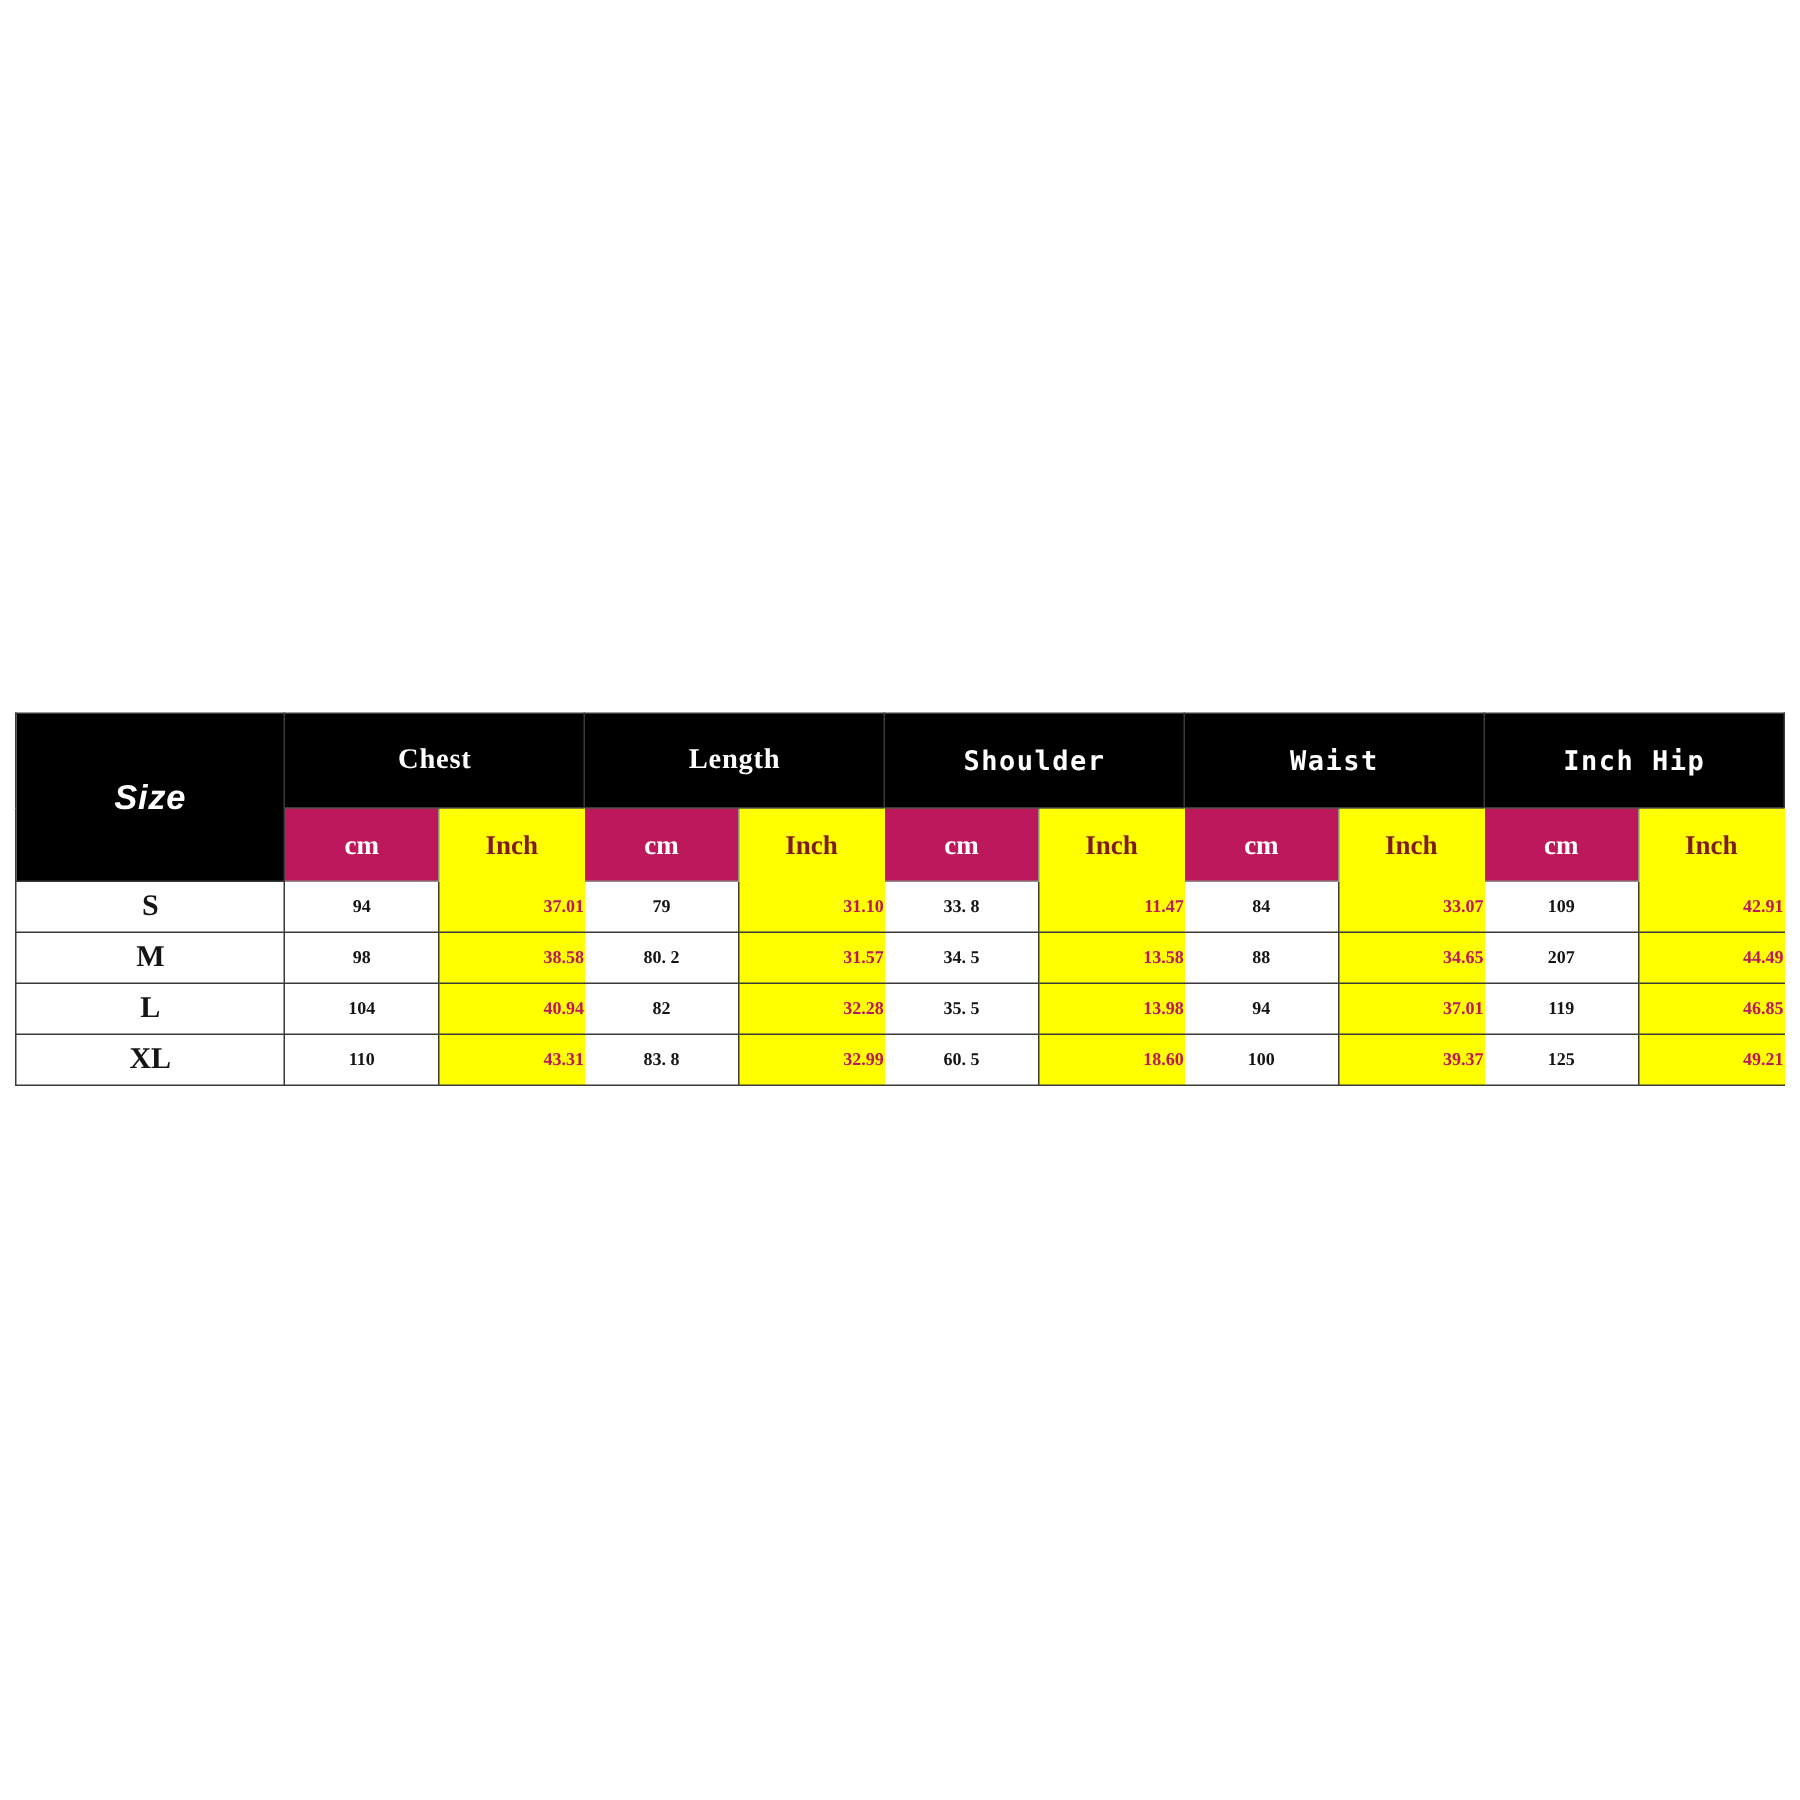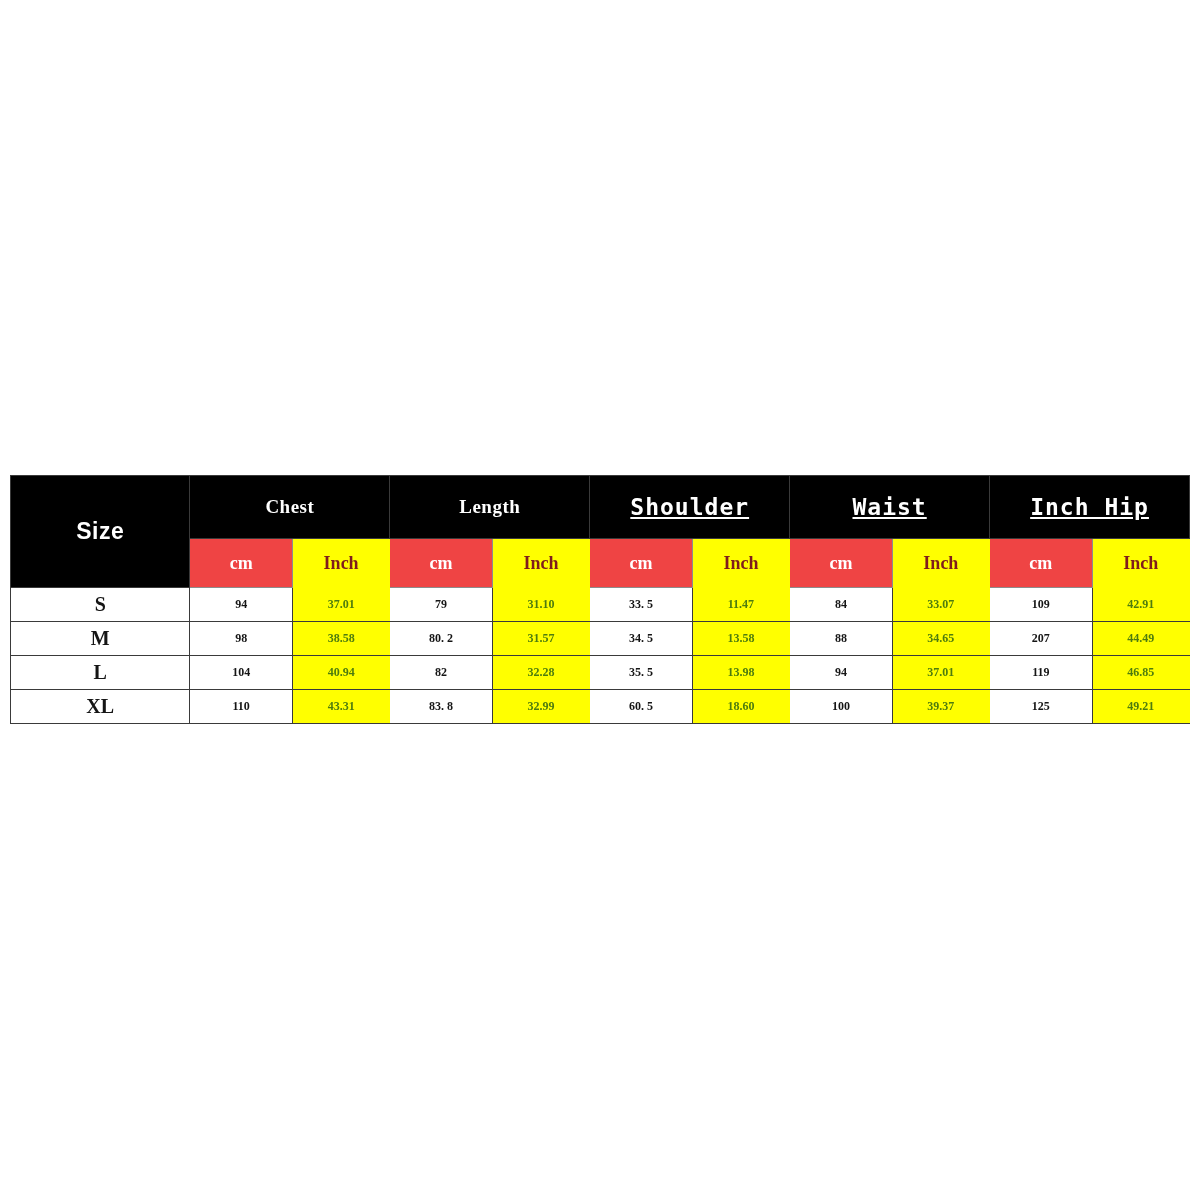--- a/index.html
+++ b/index.html
@@ -55,43 +55,43 @@
 
   .hdr-group {
     height: 62px;
     font-size: 19px;
     letter-spacing: 0.5px;
     font-family: "Liberation Serif", serif;
   }
 
   .hdr-group.mono {
     font-family: "DejaVu Sans Mono", monospace;
-    font-size: 23px;
+    font-size: 18px;
     letter-spacing: 1px;
-    text-decoration: underline;
   }
 
   
   .hdr-size {
     background: #000000;
     color: #ffffff;
     font-family: "Liberation Sans", sans-serif;
     font-size: 23px;
     letter-spacing: 0.5px;
     border: 1px solid #8c8c8c;
+    font-style: italic;
   }
 
   .hdr-unit {
     height: 48px;
     font-size: 18px;
     font-family: "Liberation Serif", serif;
   }
 
   .hdr-unit.cm {
-    background: #ef4444;
+    background: #be185d;
     color: #ffffff;
     border: 1px solid #8c8c8c;
   }
 
   .hdr-unit.inch {
     background: #FFFF00;
     color: #7f1d1d;
     border: 1px solid #FFFF00;
     border-top: 1px solid #8c8c8c;
   }
@@ -104,23 +104,24 @@
   tbody td {
     font-size: 12px;
     color: #151515;
     background: #ffffff;
     border: 1px solid #4a4a4a;
     font-family: "Liberation Serif", serif;
   }
 
   tbody td.inchcell {
     background: #FFFF00;
-    color: #4d7c0f;
+    color: #be185d;
     border-left: 1px solid #FFFF00;
     border-right: 1px solid #FFFF00;
+    text-align: right;
   }
 
   tbody td.sizecell {
     font-size: 20px;
   }
 
   
   col.c-size  { width: 175px; }
   col.c-cm    { width: 100px; }
   col.c-inch  { width: 95px; }
@@ -179,21 +180,21 @@
         </tr>
       </thead>
 
       <tbody>
         <tr>
           <td class="sizecell">S</td>
           <td>94</td>
           <td class="inchcell">37.01</td>
           <td>79</td>
           <td class="inchcell">31.10</td>
-          <td>33. 5</td>
+          <td>33. 8</td>
           <td class="inchcell">11.47</td>
           <td>84</td>
           <td class="inchcell">33.07</td>
           <td>109</td>
           <td class="inchcell">42.91</td>
         </tr>
 
         <tr>
           <td class="sizecell">M</td>
           <td>98</td>

